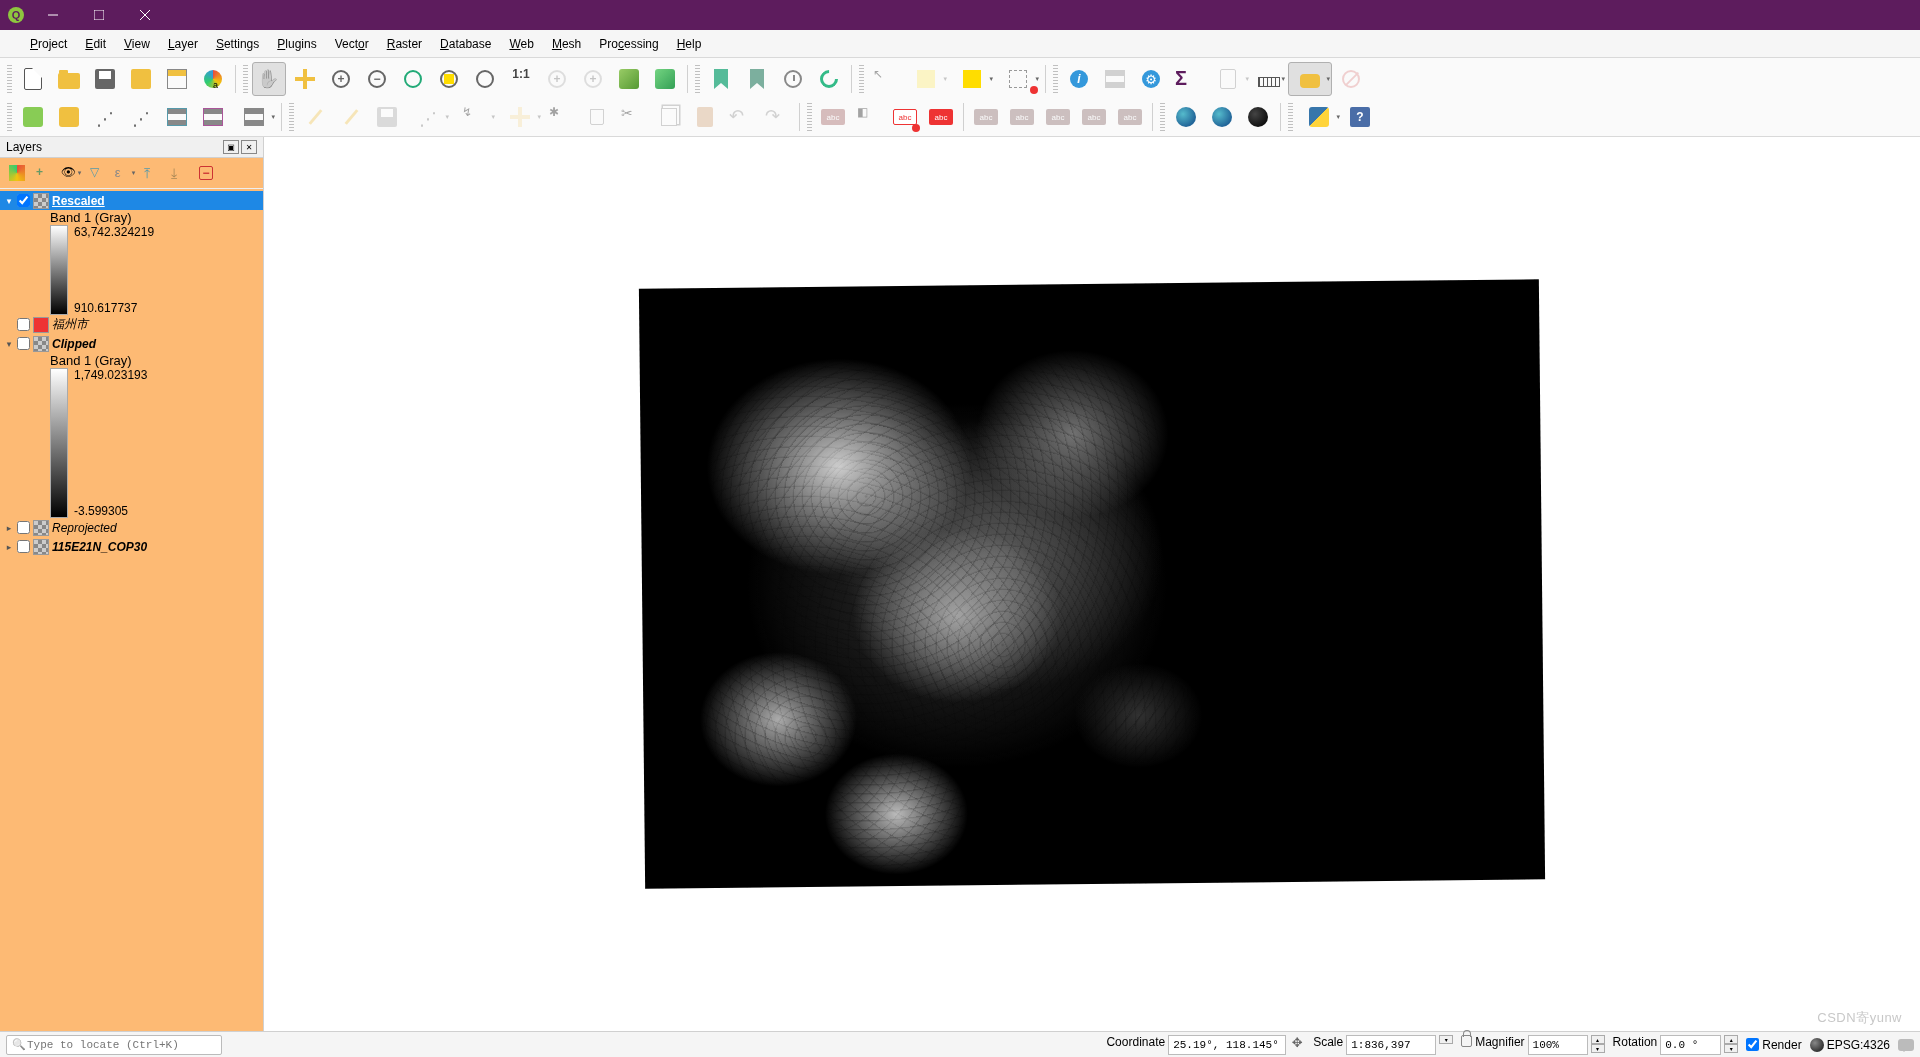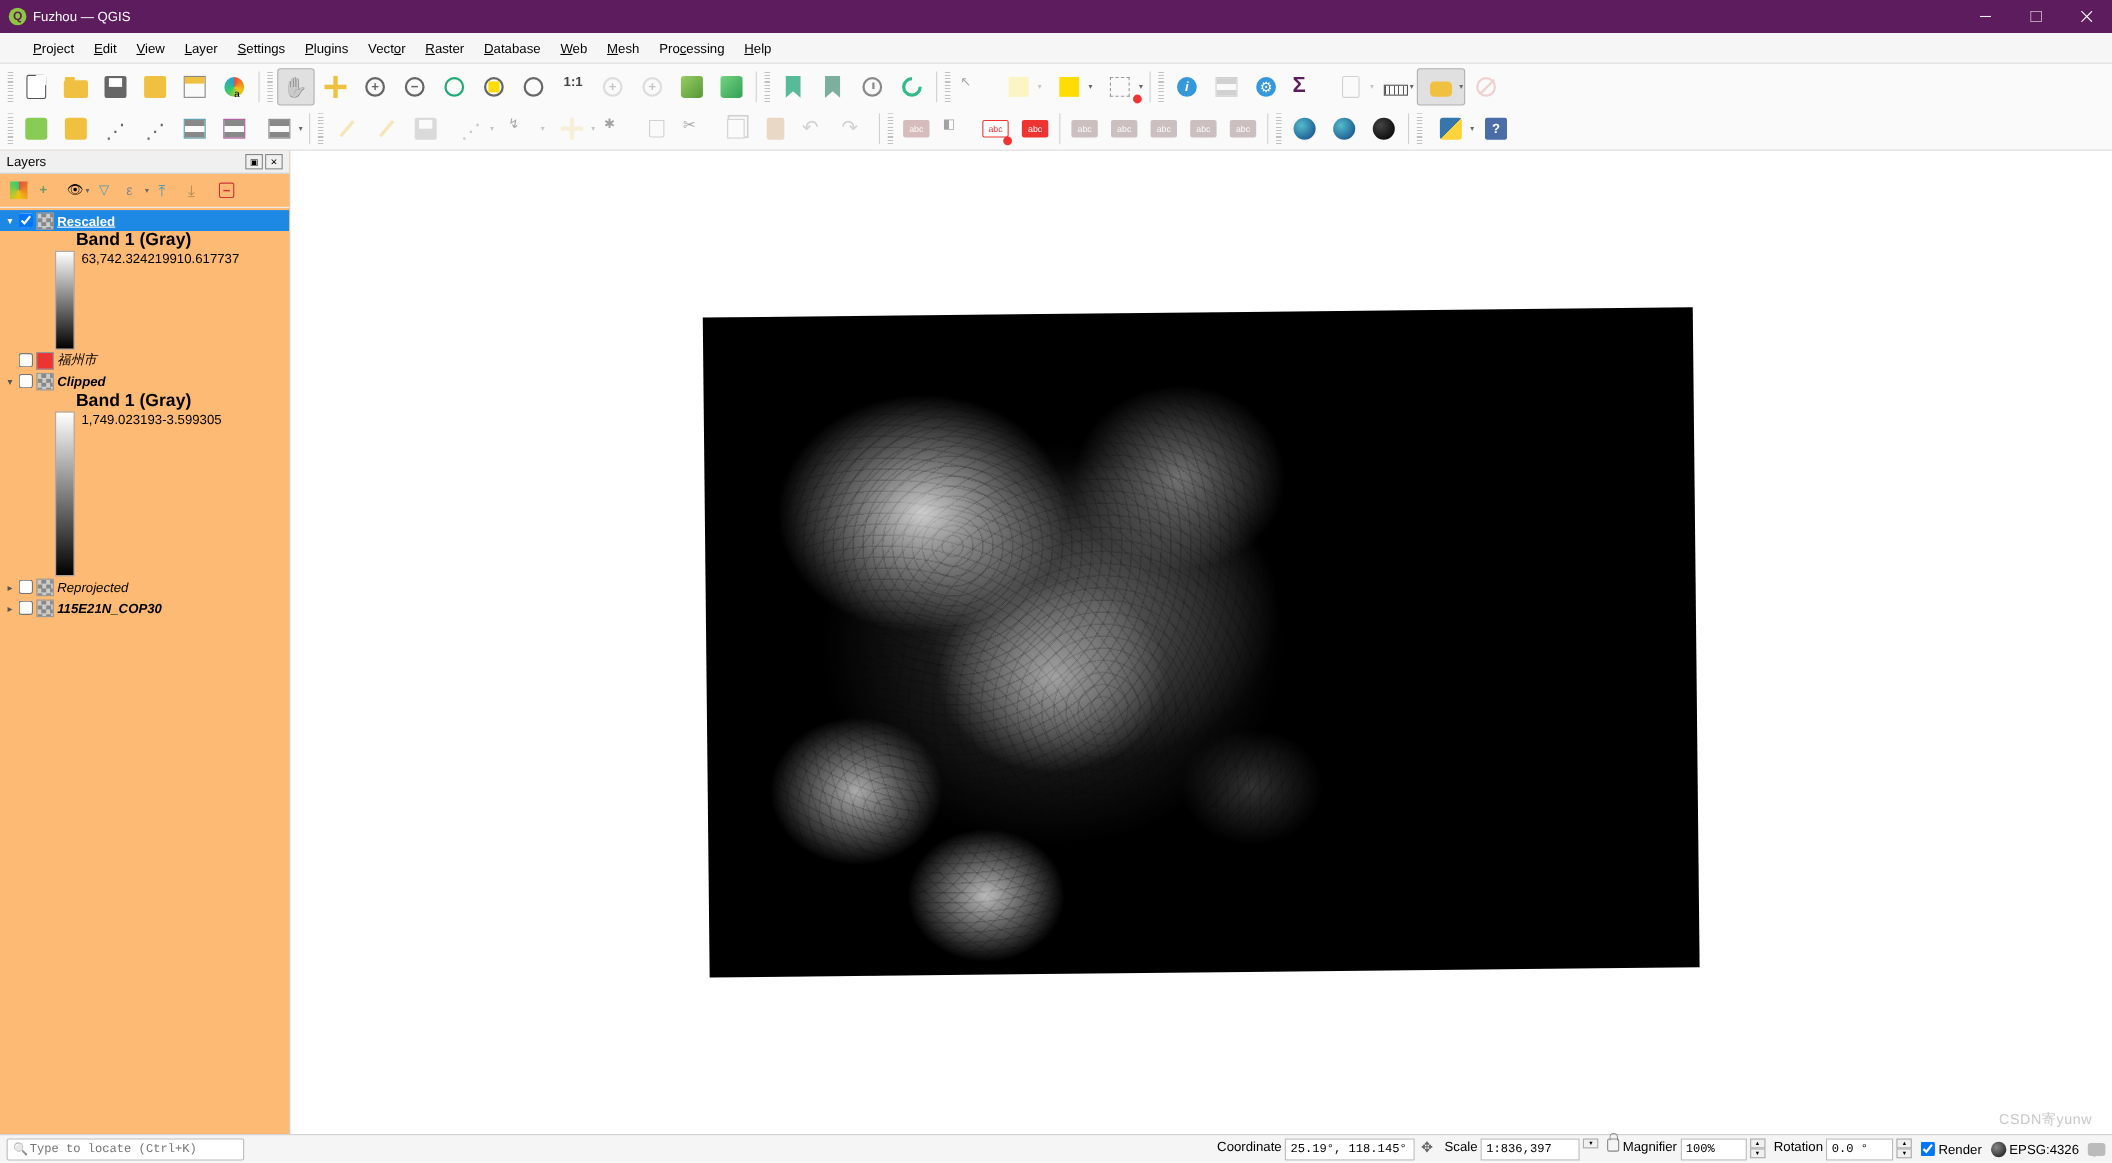--- a/index.html
+++ b/index.html
@@ -119,25 +119,25 @@
 .t-caret { width:10px; text-align:center; font-size:9px; color:#555; cursor:default;}
 .t-row.sel .t-caret{color:#fff;}
 .t-chk { width:13px;height:13px; }
 .t-swatch { width:16px;height:16px; border:1px solid #999;}
 .sw-chk { background-image:conic-gradient(#888 25%,#ccc 25% 50%,#888 50% 75%,#ccc 75%); background-size:8px 8px;}
 .sw-red { background:#e33;}
 .lname { font-size:12px;}
 .lname.b { font-weight:bold; font-style:normal; text-decoration:underline;}
 .lname.i { font-style:italic;}
 .lname.bi{font-weight:bold;font-style:italic;}
-.sub { padding-left:69px; font-size:16px;font-weight:bold;}
+.sub { padding-left:50px; font-size:13px;}
 .ramp-row{display:flex;align-items:flex-start;padding-left:50px;gap:6px;}
 .ramp{width:18px;height:90px;background:linear-gradient(to bottom,#fff,#000);border:1px solid #aaa;}
 .ramp.tall{height:150px;}
-.ramp-lbls{display:flex;flex-direction:row;justify-content:space-between;align-self:stretch; font-family:"Courier New",monospace; font-size:11px;}
+.ramp-lbls{display:flex;flex-direction:column;justify-content:space-between;align-self:stretch; font-family:"Courier New",monospace; font-size:11px;}
 
 .canvas { flex:1; background:#fff; display:flex; align-items:center; justify-content:center; position:relative; overflow:hidden;}
 .dem { width:900px; height:600px; background:#000; position:relative; overflow:hidden; transform:rotate(-0.6deg);}
 .dem::before{content:"";position:absolute;inset:0;background:
   radial-gradient(ellipse 220px 180px at 22% 30%,rgba(210,210,210,.9),transparent 60%),
   radial-gradient(ellipse 180px 150px at 35% 55%,rgba(170,170,170,.85),transparent 58%),
   radial-gradient(ellipse 140px 120px at 15% 72%,rgba(200,200,200,.8),transparent 56%),
   radial-gradient(ellipse 160px 140px at 48% 25%,rgba(140,140,140,.8),transparent 60%),
   radial-gradient(ellipse 260px 220px at 40% 45%,rgba(110,110,110,.75),transparent 62%),
   radial-gradient(ellipse 130px 110px at 28% 88%,rgba(230,230,230,.75),transparent 55%),
@@ -167,21 +167,20 @@
 .s-ico{width:16px;height:16px;display:inline-flex;align-items:center;justify-content:center;}
 .s-search::after{content:"🔍";font-size:11px;filter:grayscale(1) opacity(.7);}
 .s-mouse::after{content:"✥";font-size:13px;color:#666;}
 .watermark{position:absolute;right:18px;bottom:4px;color:#c8c8c8;font-size:13px;letter-spacing:.5px;pointer-events:none;}
 </style>
 </head>
 <body>
 
 <div class="titlebar">
   <span class="q-icon">Q</span>
-  <span class="title">Fuzhou — QGIS</span>
   <div class="winbtn">
       <svg viewBox="0 0 10 10">
         <line x1="0" y1="5" x2="10" y2="5"></line>
       </svg>
     </div>
   <div class="winbtn">
       <svg viewBox="0 0 10 10">
         <rect x="0" y="0" width="10" height="10"></rect>
       </svg>
     </div>

